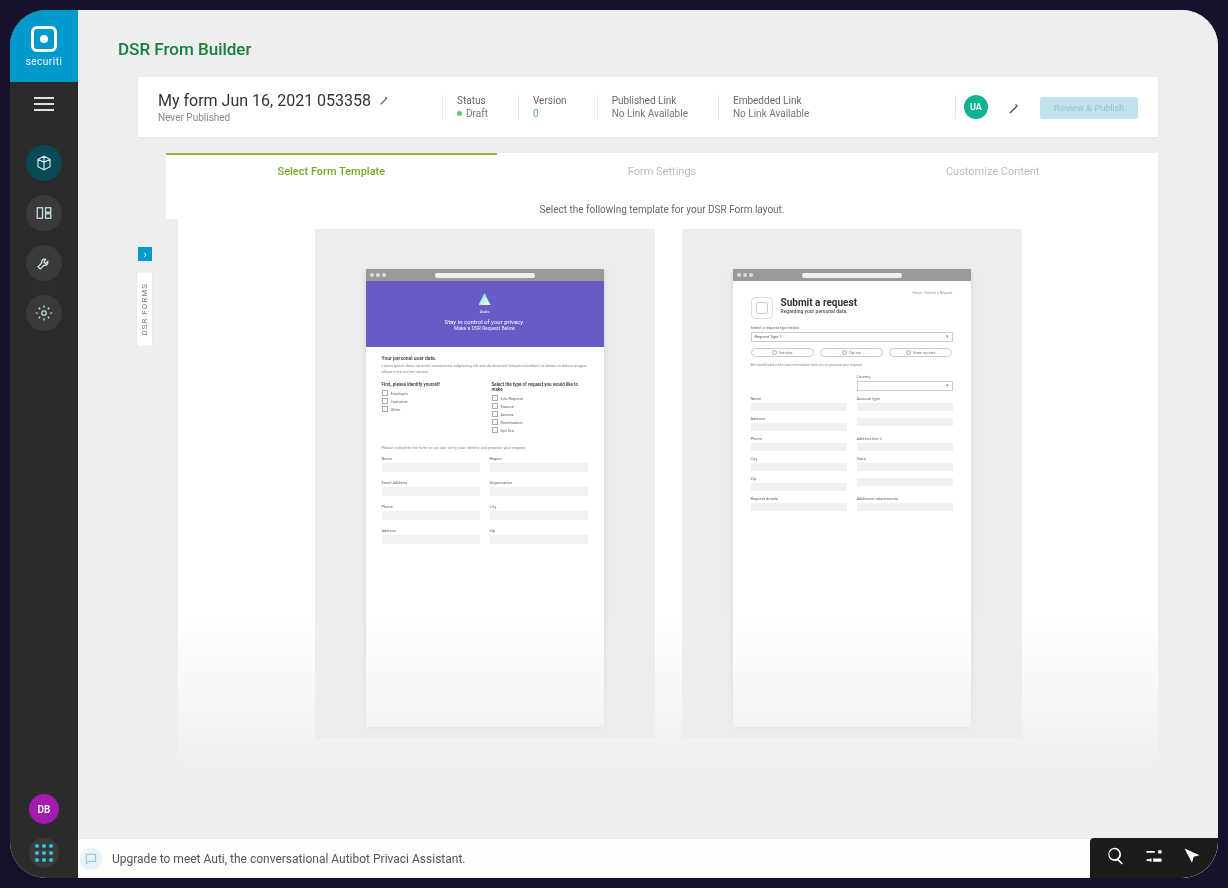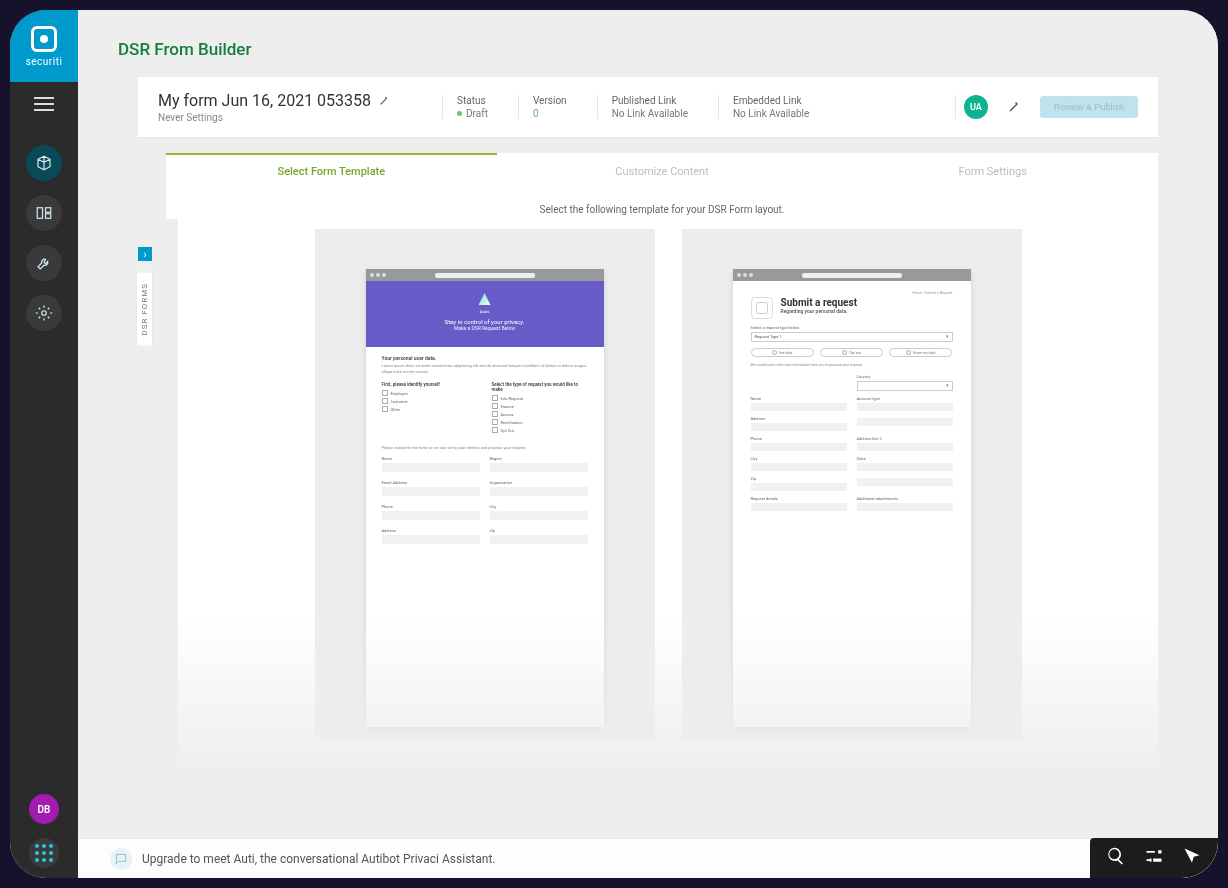--- a/index.html
+++ b/index.html
@@ -104,21 +104,21 @@
     box-shadow: 0 1px 2px rgba(0,0,0,0.04);
   }
   .info-left { flex: 0 0 260px; }
   .form-name-row { display:flex; align-items:center; gap:8px; font-size: 16px; color:#333; }
   .form-sub { font-size: 10px; color:#888; margin-top:2px; }
   .meta-group { display:flex; gap: 30px; flex:1; }
   .meta-item { border-left: 1px solid #e6e6e6; padding-left: 14px; }
   .meta-label { font-size: 10px; color:#666; }
   .meta-value { font-size: 10px; color:#777; margin-top:2px; display:flex; align-items:center; gap:4px;}
   .dot-green { width:5px; height:5px; border-radius:50%; background:#5fc96f; display:inline-block;}
-  .info-right { display:flex; align-items:center; gap:20px; border-left:1px solid #e6e6e6; padding-left:8px;}
+  .info-right { display:flex; align-items:flex-end; gap:20px; border-left:1px solid #e6e6e6; padding-left:8px;}
   .avatar-ua { width:24px; height:24px; border-radius:50%; background:#0fb390; color:#fff; font-size:9px; font-weight:600; display:flex; align-items:center; justify-content:center;}
   .btn-review { background:#bfe2ec; color:#9bbcc6; font-size:9px; padding:6px 14px; border-radius:3px; border:none; cursor:not-allowed;}
   .edit-pencil{ cursor:pointer; color:#555;}
 
   .collapse-handle {
     position:absolute; left:60px; top:180px; width:14px; height:14px; background:#0099cc;
     color:#fff; font-size:10px; display:flex; align-items:center; justify-content:center; z-index:5; cursor:pointer;
   }
   .sidelabel {
     position:absolute; left:58px; top:205px;
@@ -186,21 +186,21 @@
   .tB-chips{display:flex; gap:6px; margin:6px 0;}
   .tB-chip{flex:1; border:0.5px solid #ccc; border-radius:8px; height:9px; font-size:3.5px; color:#777; display:flex;align-items:center;justify-content:center; gap:2px;}
   .tB-chip::before{content:""; width:3px;height:3px;border:0.5px solid #aaa; border-radius:50%;}
   .tB-row{display:flex; gap:10px; margin-bottom:5px;}
   .tB-col{flex:1;}
   .tB-input{height:8px; background:#f1f1f1;}
   .tB-hint{font-size:3.5px; color:#888; margin:4px 0 6px; line-height:1.4;}
 
   
   .chatbar {
-    height: 40px; background:#fdfdfd; display:flex; align-items:center; padding: 0 32px;
+    height: 40px; background:#fdfdfd; display:flex; align-items:center; padding: 0 2px;
     border-top:1px solid #e8e8e8; gap:10px;
   }
   .chat-bubble-icon{ width:22px;height:22px; border-radius:50%; background:#e7f3f7; display:flex;align-items:center;justify-content:center;}
   .chat-text{ font-size:12px; color:#555; flex:1;}
   .tools-dock {
     position:absolute; right:0; bottom:0; height:40px; background:#1c1c1c;
     display:flex; align-items:center; gap:18px; padding:0 16px;
     border-top-left-radius: 4px;
   }
   .tools-dock svg{ width:20px; height:20px; fill:#fff;}
@@ -271,21 +271,21 @@
         <div class="info-bar">
           <div class="info-left">
             <div class="form-name-row">
               <span>My form Jun 16, 2021 053358</span>
               <span class="edit-pencil">
                 <svg width="10" height="10" viewBox="0 0 24 24">
                     <path d="M3 21l3-1 12-12-2-2L4 18z M14 4l2-2 4 4-2 2z" fill="#555"></path>
                   </svg>
               </span>
             </div>
-            <div class="form-sub">Never Settings</div>
+            <div class="form-sub">Never Published</div>
           </div>
           <div class="meta-group">
             <div class="meta-item">
               <div class="meta-label">Status</div>
               <div class="meta-value">
                   <span class="dot-green"></span>
                   <span>Draft</span>
                 </div>
             </div>
             <div class="meta-item">
@@ -307,22 +307,22 @@
               <svg width="12" height="12" viewBox="0 0 24 24">
                   <path d="M3 21l3-1 12-12-2-2L4 18z M14 4l2-2 4 4-2 2z" fill="#555"></path>
                 </svg>
             </span>
             <button class="btn-review">Review &amp; Publish</button>
           </div>
         </div>
 
         <div class="tabs-row">
           <div class="tab active">Select Form Template</div>
+          <div class="tab">Form Settings</div>
           <div class="tab">Customize Content</div>
-          <div class="tab">Form Settings</div>
         </div>
 
         <div class="instruction">Select the following template for your DSR Form layout.</div>
 
         <div class="templates-area">
 
           <div class="template-card">
             <div class="browser-mock">
               <div class="browser-bar">
                   <span class="d"></span>

